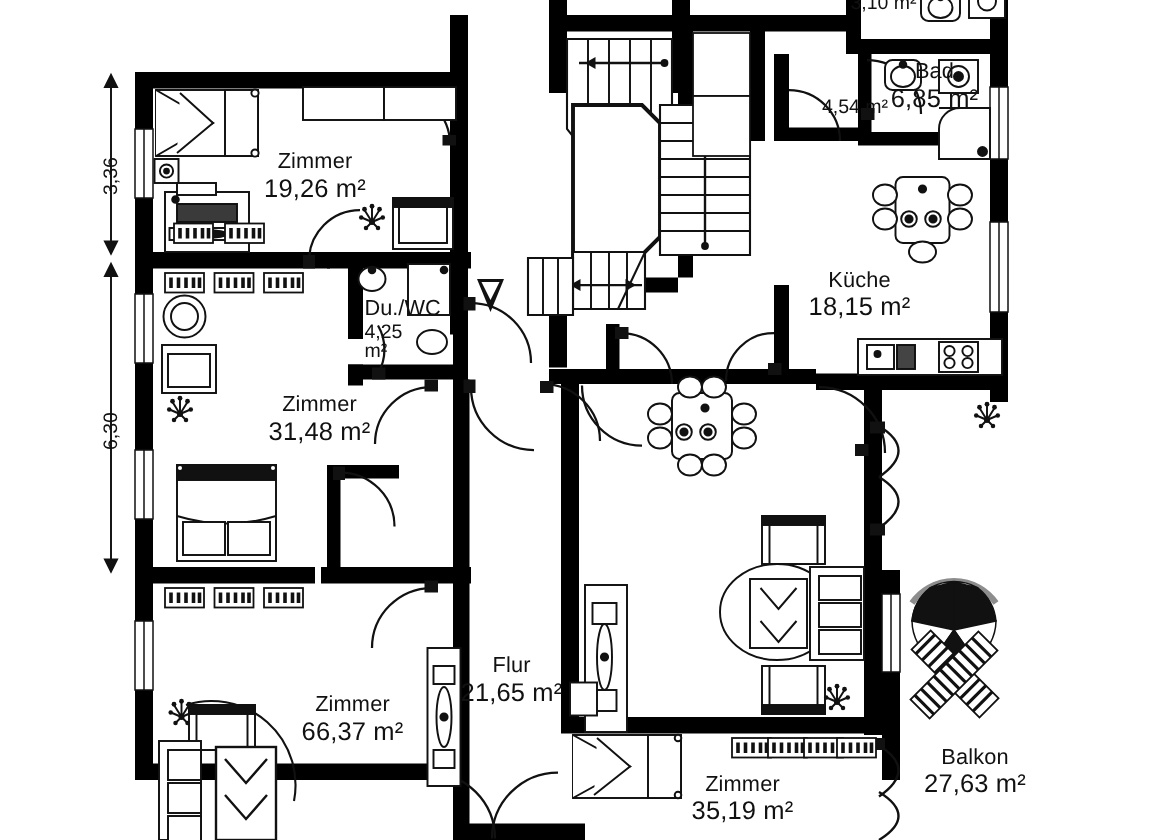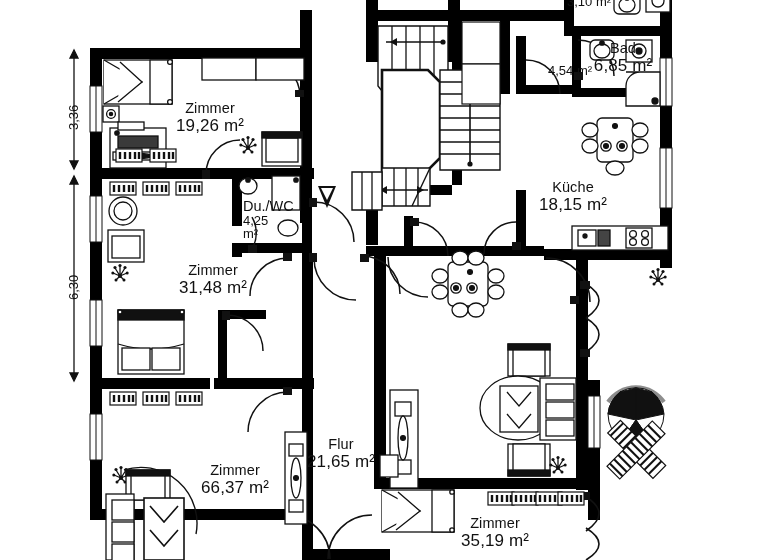--- a/index.html
+++ b/index.html
@@ -615,18 +615,22 @@
   <span class="nm">Küche</span>
   <span class="ar">18,15 m²</span>
 </div>
 
 <div class="rlabel" style="left:578px;top:40px;width:90px;">
   <span class="nm">Bad</span>
   <span class="ar">6,85 m²</span>
 </div>
 
 
+<div class="rlabel" style="left:595px;top:497px;width:110px;">
+  <span class="nm">Balkon</span>
+  <span class="ar">27,63 m²</span>
+</div>
 
 <div class="areaonly" style="left:548px;top:63px;">4,54 m²</div>
 
 <div class="areaonly" style="left:567px;top:-6px;">3,10 m²</div>
 
 </div>
 
 </body></html>

